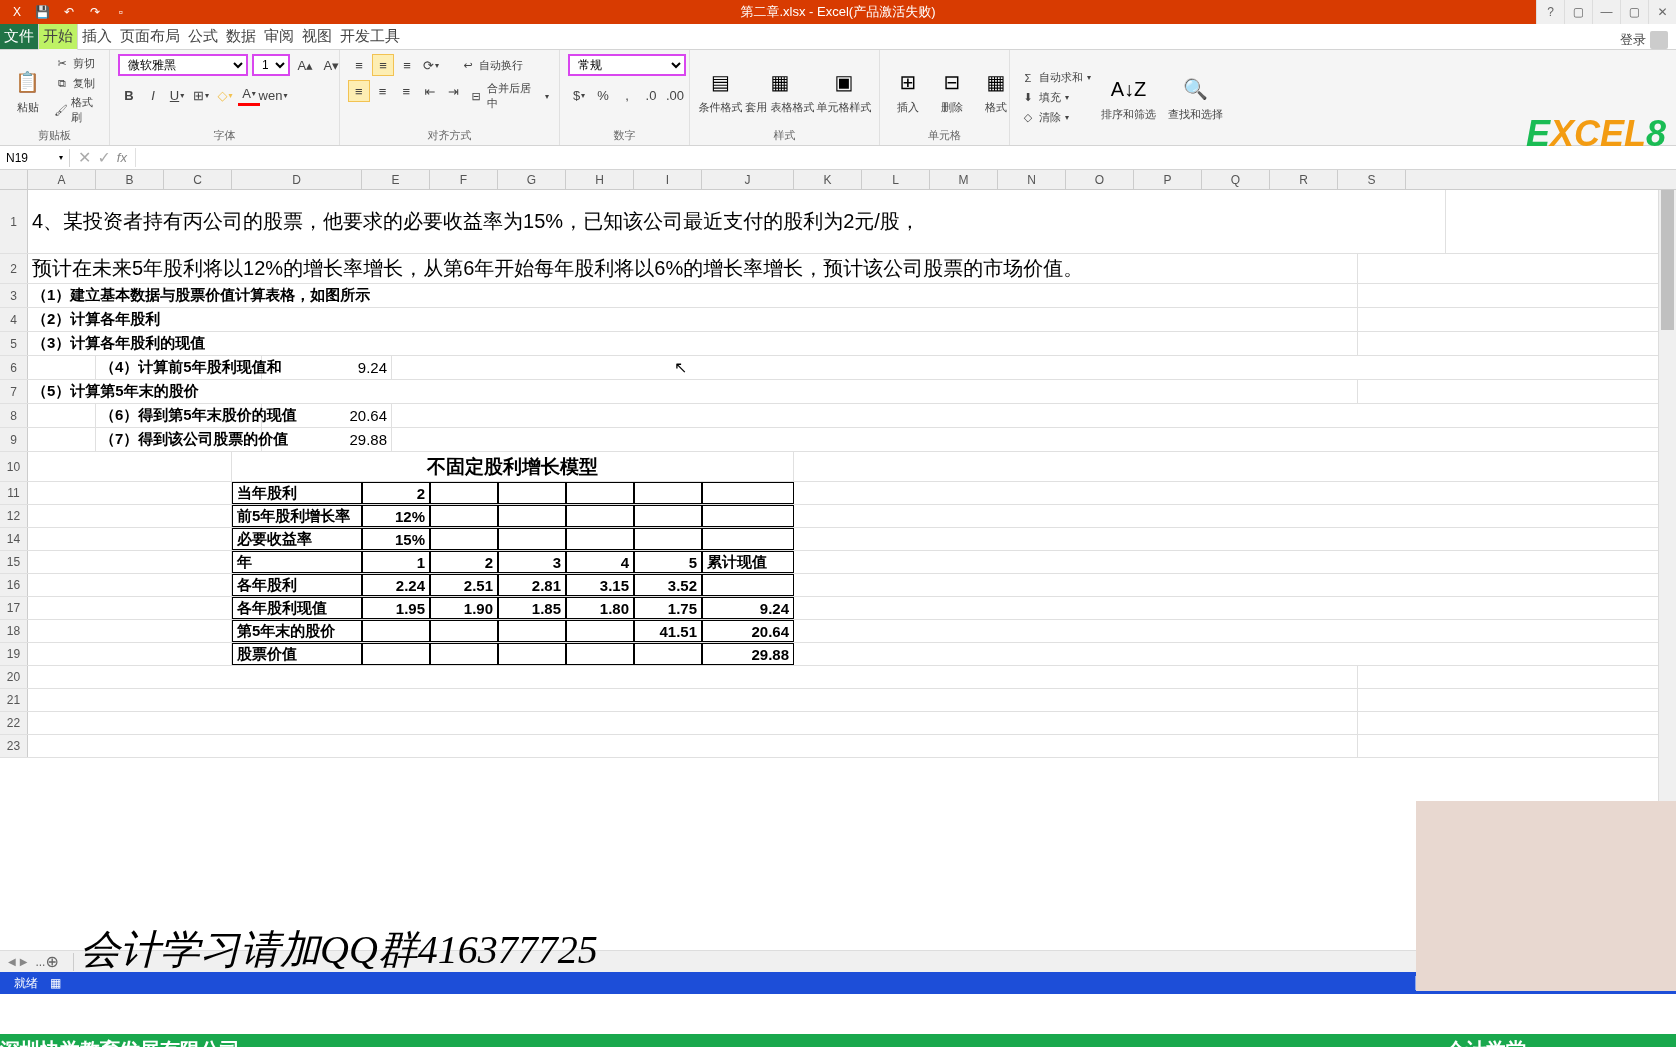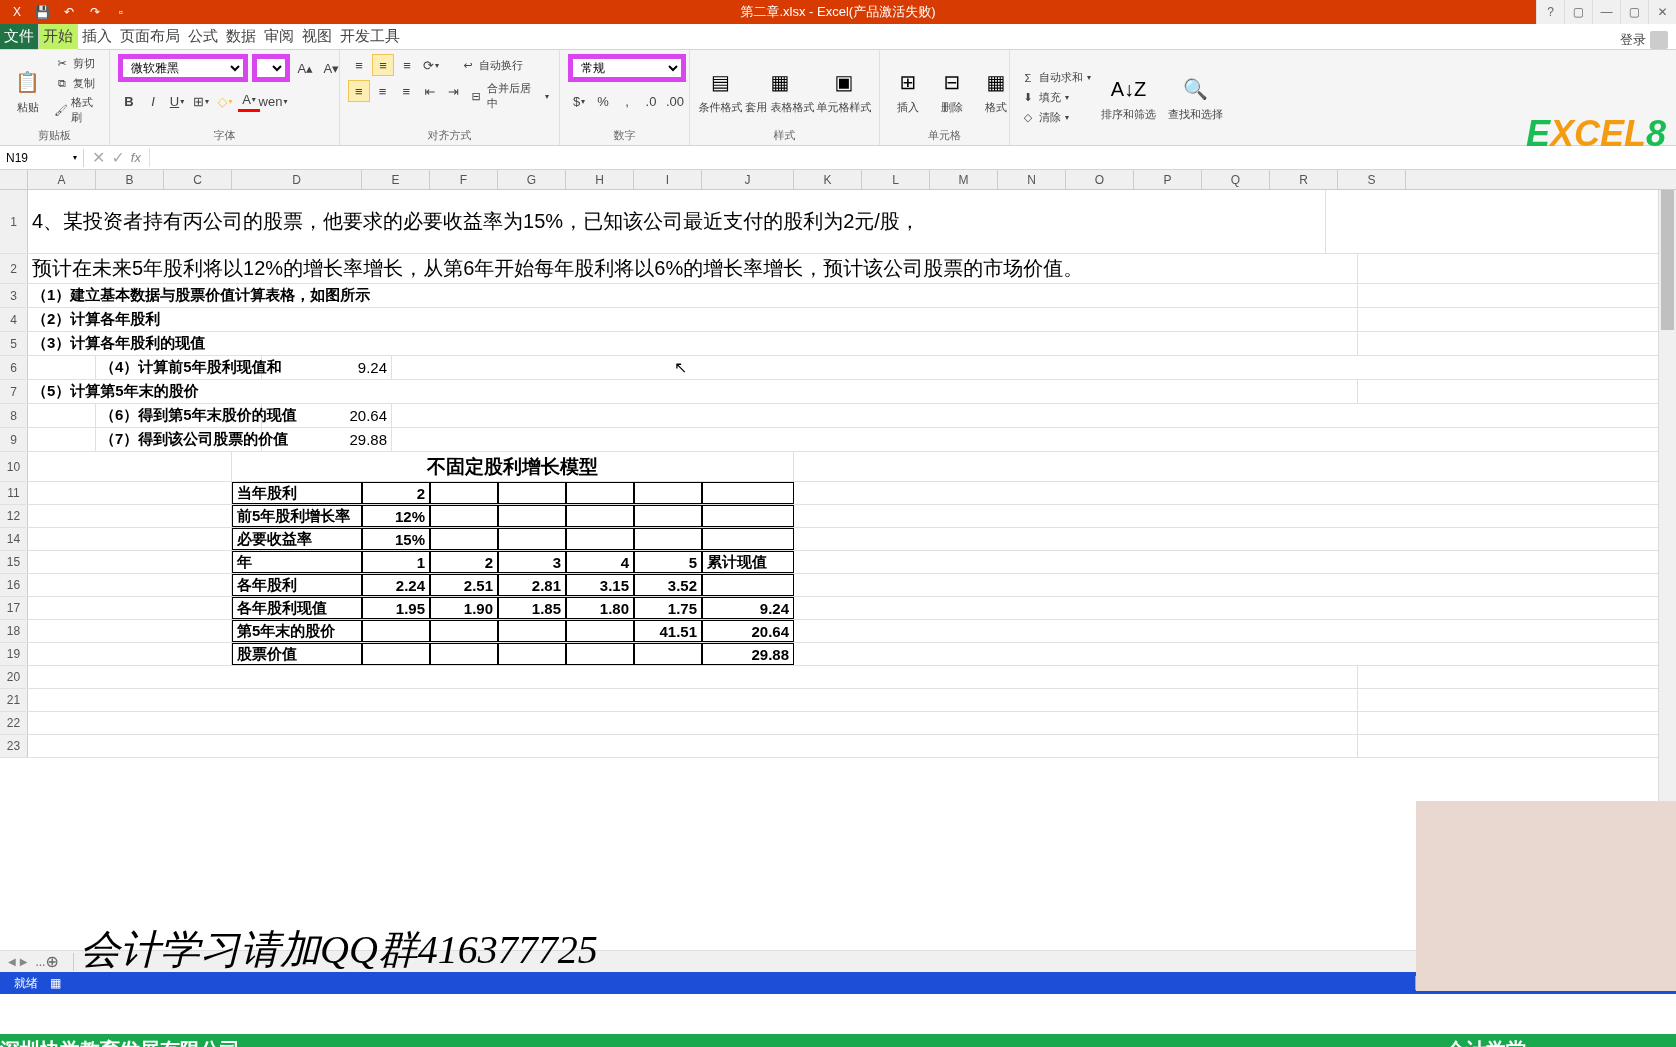--- a/index.html
+++ b/index.html
@@ -26,31 +26,31 @@
 .ribbon-group { border-right: 1px solid #e0e0e0; padding: 4px 8px 2px; display: flex; flex-direction: column; }
 .group-body { flex: 1; display: flex; align-items: center; gap: 4px; }
 .group-label { font-size: 11px; color: #666; text-align: center; padding-top: 2px; }
 .big-btn { display: flex; flex-direction: column; align-items: center; justify-content: center; gap: 2px; padding: 2px 4px; min-width: 40px; }
 .big-btn .icon { width: 32px; height: 32px; display: flex; align-items: center; justify-content: center; font-size: 20px; }
 .big-btn .label { font-size: 11px; color: #444; white-space: nowrap; }
 .small-stack { display: flex; flex-direction: column; gap: 2px; }
 .small-btn { display: flex; align-items: center; gap: 3px; font-size: 11px; color: #444; padding: 1px 2px; }
 .small-btn .icon { width: 16px; height: 16px; display: flex; align-items: center; justify-content: center; }
 .font-row { display: flex; align-items: center; gap: 4px; margin-bottom: 4px; }
-.font-select { border: 5px solid #d946ef; font-size: 12px; padding: 1px 4px; background: #fff; }
+.font-select { border: 2px solid #d946ef; font-size: 12px; padding: 1px 4px; background: #fff; }
 .btn-row { display: flex; gap: 2px; }
 .tool-btn { width: 22px; height: 22px; display: flex; align-items: center; justify-content: center; font-size: 13px; color: #444; }
 .tool-btn.active { background: #fdeeb3; border: 1px solid #f2c252; }
 .dd { font-size: 8px; margin-left: 1px; }
 .logo-watermark { position: absolute; right: 10px; bottom: -10px; font-size: 36px; font-weight: bold; font-style: italic; }
 .logo-e { color: #1abc54; } .logo-x { color: #f39c12; } .logo-8 { color: #1abc54; }
 
 
 .formula-bar { height: 24px; display: flex; align-items: center; border-bottom: 1px solid #d4d4d4; }
-.name-box { width: 84px; border-right: 1px solid #d4d4d4; padding: 2px 6px; font-size: 12px; display: flex; justify-content: space-between; align-items: center; gap: 18px; }
+.name-box { width: 70px; border-right: 1px solid #d4d4d4; padding: 2px 6px; font-size: 12px; display: flex; justify-content: space-between; align-items: center; gap: 18px; }
 .fx-controls { display: flex; align-items: center; gap: 6px; padding: 0 8px; color: #aaa; border-right: 1px solid #e0e0e0; }
 .fx-label { font-style: italic; font-size: 13px; color: #888; }
 .formula-input { flex: 1; padding: 2px 6px; font-size: 12px; }
 
 
 .grid-area { height: 780px; position: relative; overflow: hidden; }
 .col-headers { display: flex; height: 20px; background: #f0f0f0; border-bottom: 1px solid #ccc; }
 .corner { width: 28px; border-right: 1px solid #ccc; background: #f0f0f0; }
 .col-h { border-right: 1px solid #ccc; text-align: center; font-size: 12px; color: #555; line-height: 20px; }
 .rows { position: relative; }
@@ -329,21 +329,21 @@
     <div class="col-h col-O">O</div>
     <div class="col-h col-P">P</div>
     <div class="col-h col-Q">Q</div>
     <div class="col-h col-R">R</div>
     <div class="col-h col-S">S</div>
   </div>
   <div class="rows">
 
     <div class="row" style="height:64px">
         <div class="row-h">1</div>
-      <div class="cell big" style="width:1298px">4、某投资者持有丙公司的股票，他要求的必要收益率为15%，已知该公司最近支付的股利为2元/股，</div>
+      <div class="cell big" style="width:1418px">4、某投资者持有丙公司的股票，他要求的必要收益率为15%，已知该公司最近支付的股利为2元/股，</div>
       </div>
 
     <div class="row" style="height:30px">
         <div class="row-h">2</div>
       <div class="cell big" style="width:1330px">预计在未来5年股利将以12%的增长率增长，从第6年开始每年股利将以6%的增长率增长，预计该公司股票的市场价值。</div>
       </div>
 
     <div class="row" style="height:24px">
         <div class="row-h">3</div>
       <div class="cell bold" style="width:1330px">（1）建立基本数据与股票价值计算表格，如图所示</div>

